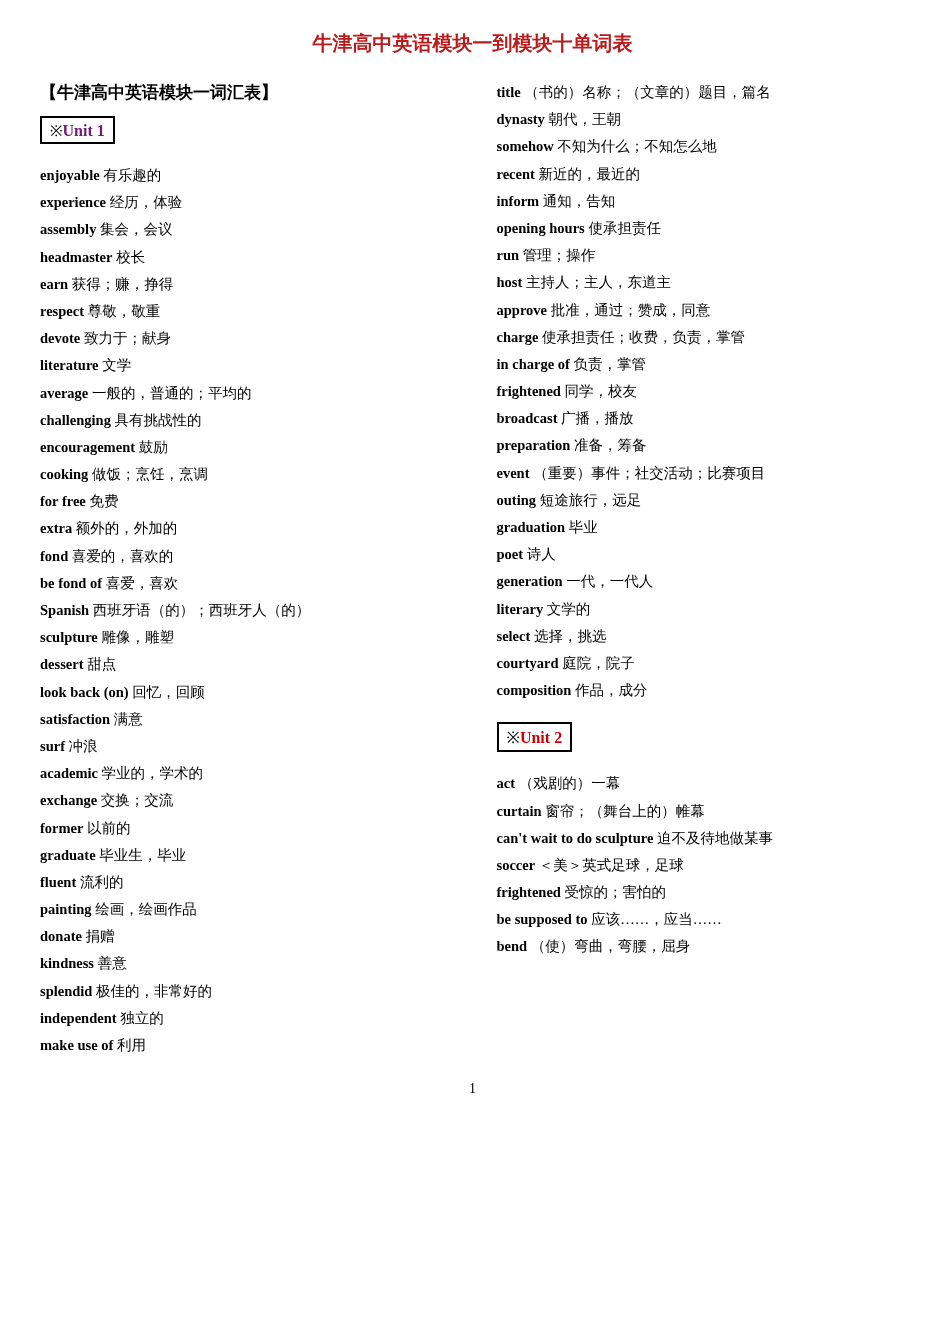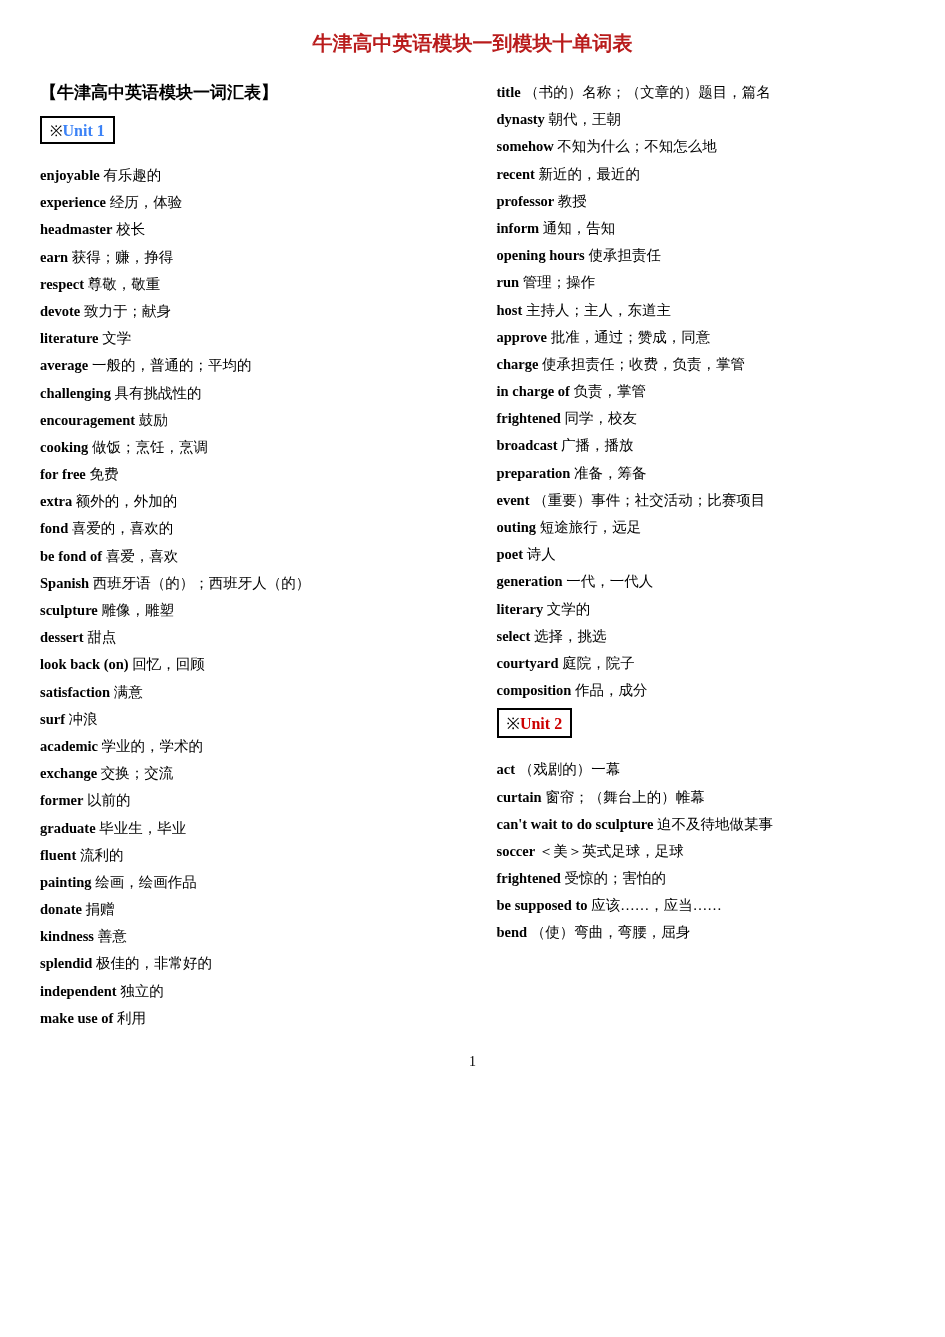--- a/index.html
+++ b/index.html
@@ -60,21 +60,21 @@
       color: #000;
     }
     .word-cn {
       color: #000;
       font-family: "SimSun", "宋体", serif;
     }
     .unit2-header {
       display: inline-block;
       border: 2px solid #000;
       padding: 2px 8px;
-      margin-top: 0;
+      margin-top: 14px;
       margin-bottom: 10px;
       font-size: 16px;
     }
     .page-num {
       text-align: center;
       margin-top: 20px;
       font-size: 14px;
       color: #000;
     }
     .bracket-title {
@@ -90,28 +90,29 @@
 <h1 class="page-title">牛津高中英语模块一到模块十单词表</h1>
 
 <div class="content-wrapper">
 
   <div class="left-col">
 
     <div class="bracket-title">【牛津高中英语模块一词汇表】</div>
 
     <div style="margin-bottom: 10px;">
       <div class="section-header">
-        <span class="unit-label">※</span><span class="unit-word" style="color:#3b82f6; font-weight:bold; font-family:'Times New Roman',serif;">Unit 1</span>
+        <span class="unit-label">※</span><span class="unit-word" style="color:#701a75; font-weight:bold; font-family:'Times New Roman',serif;">Unit 1</span>
       </div>
     </div>
 
     <div>
 
     <div class="word-entry"><span class="word-en">enjoyable</span> <span class="word-cn">有乐趣的</span></div>
         <div class="word-entry"><span class="word-en">experience</span> <span class="word-cn">经历，体验</span></div>
+        <div class="word-entry"><span class="word-en">assembly</span> <span class="word-cn">集会，会议</span></div>
         <div class="word-entry"><span class="word-en">headmaster</span> <span class="word-cn">校长</span></div>
         <div class="word-entry"><span class="word-en">earn</span> <span class="word-cn">获得；赚，挣得</span></div>
         <div class="word-entry"><span class="word-en">respect</span> <span class="word-cn">尊敬，敬重</span></div>
         <div class="word-entry"><span class="word-en">devote</span> <span class="word-cn">致力于；献身</span></div>
         <div class="word-entry"><span class="word-en">literature</span> <span class="word-cn">文学</span></div>
         <div class="word-entry"><span class="word-en">average</span> <span class="word-cn">一般的，普通的；平均的</span></div>
         <div class="word-entry"><span class="word-en">challenging</span> <span class="word-cn">具有挑战性的</span></div>
         <div class="word-entry"><span class="word-en">encouragement</span> <span class="word-cn">鼓励</span></div>
         <div class="word-entry"><span class="word-en">cooking</span> <span class="word-cn">做饭；烹饪，烹调</span></div>
         <div class="word-entry"><span class="word-en">for free</span> <span class="word-cn">免费</span></div>
@@ -140,33 +141,33 @@
   </div>
 
   <div class="right-col">
 
     <div style="margin-bottom:6px;">
 
     <div class="word-entry"><span class="word-en">title</span> <span class="word-cn">（书的）名称；（文章的）题目，篇名</span></div>
         <div class="word-entry"><span class="word-en">dynasty</span> <span class="word-cn">朝代，王朝</span></div>
         <div class="word-entry"><span class="word-en">somehow</span> <span class="word-cn">不知为什么；不知怎么地</span></div>
         <div class="word-entry"><span class="word-en">recent</span> <span class="word-cn">新近的，最近的</span></div>
-        <div class="word-entry"><span class="word-en">professor</span> <span class="word-cn">教授</span></div>
         <div class="word-entry"><span class="word-en">inform</span> <span class="word-cn">通知，告知</span></div>
         <div class="word-entry"><span class="word-en">opening hours</span> <span class="word-cn">使承担责任</span></div>
         <div class="word-entry"><span class="word-en">run</span> <span class="word-cn">管理；操作</span></div>
         <div class="word-entry"><span class="word-en">host</span> <span class="word-cn">主持人；主人，东道主</span></div>
         <div class="word-entry"><span class="word-en">approve</span> <span class="word-cn">批准，通过；赞成，同意</span></div>
         <div class="word-entry"><span class="word-en">charge</span> <span class="word-cn">使承担责任；收费，负责，掌管</span></div>
         <div class="word-entry"><span class="word-en">in charge of</span> <span class="word-cn">负责，掌管</span></div>
         <div class="word-entry"><span class="word-en">frightened</span> <span class="word-cn">同学，校友</span></div>
         <div class="word-entry"><span class="word-en">broadcast</span> <span class="word-cn">广播，播放</span></div>
         <div class="word-entry"><span class="word-en">preparation</span> <span class="word-cn">准备，筹备</span></div>
         <div class="word-entry"><span class="word-en">event</span> <span class="word-cn">（重要）事件；社交活动；比赛项目</span></div>
         <div class="word-entry"><span class="word-en">outing</span> <span class="word-cn">短途旅行，远足</span></div>
+        <div class="word-entry"><span class="word-en">graduation</span> <span class="word-cn">毕业</span></div>
         <div class="word-entry"><span class="word-en">poet</span> <span class="word-cn">诗人</span></div>
         <div class="word-entry"><span class="word-en">generation</span> <span class="word-cn">一代，一代人</span></div>
         <div class="word-entry"><span class="word-en">literary</span> <span class="word-cn">文学的</span></div>
         <div class="word-entry"><span class="word-en">select</span> <span class="word-cn">选择，挑选</span></div>
         <div class="word-entry"><span class="word-en">courtyard</span> <span class="word-cn">庭院，院子</span></div>
         <div class="word-entry"><span class="word-en">composition</span> <span class="word-cn">作品，成分</span></div>
       </div>
 
     <div style="margin-bottom: 10px;">
       <div class="unit2-header">

